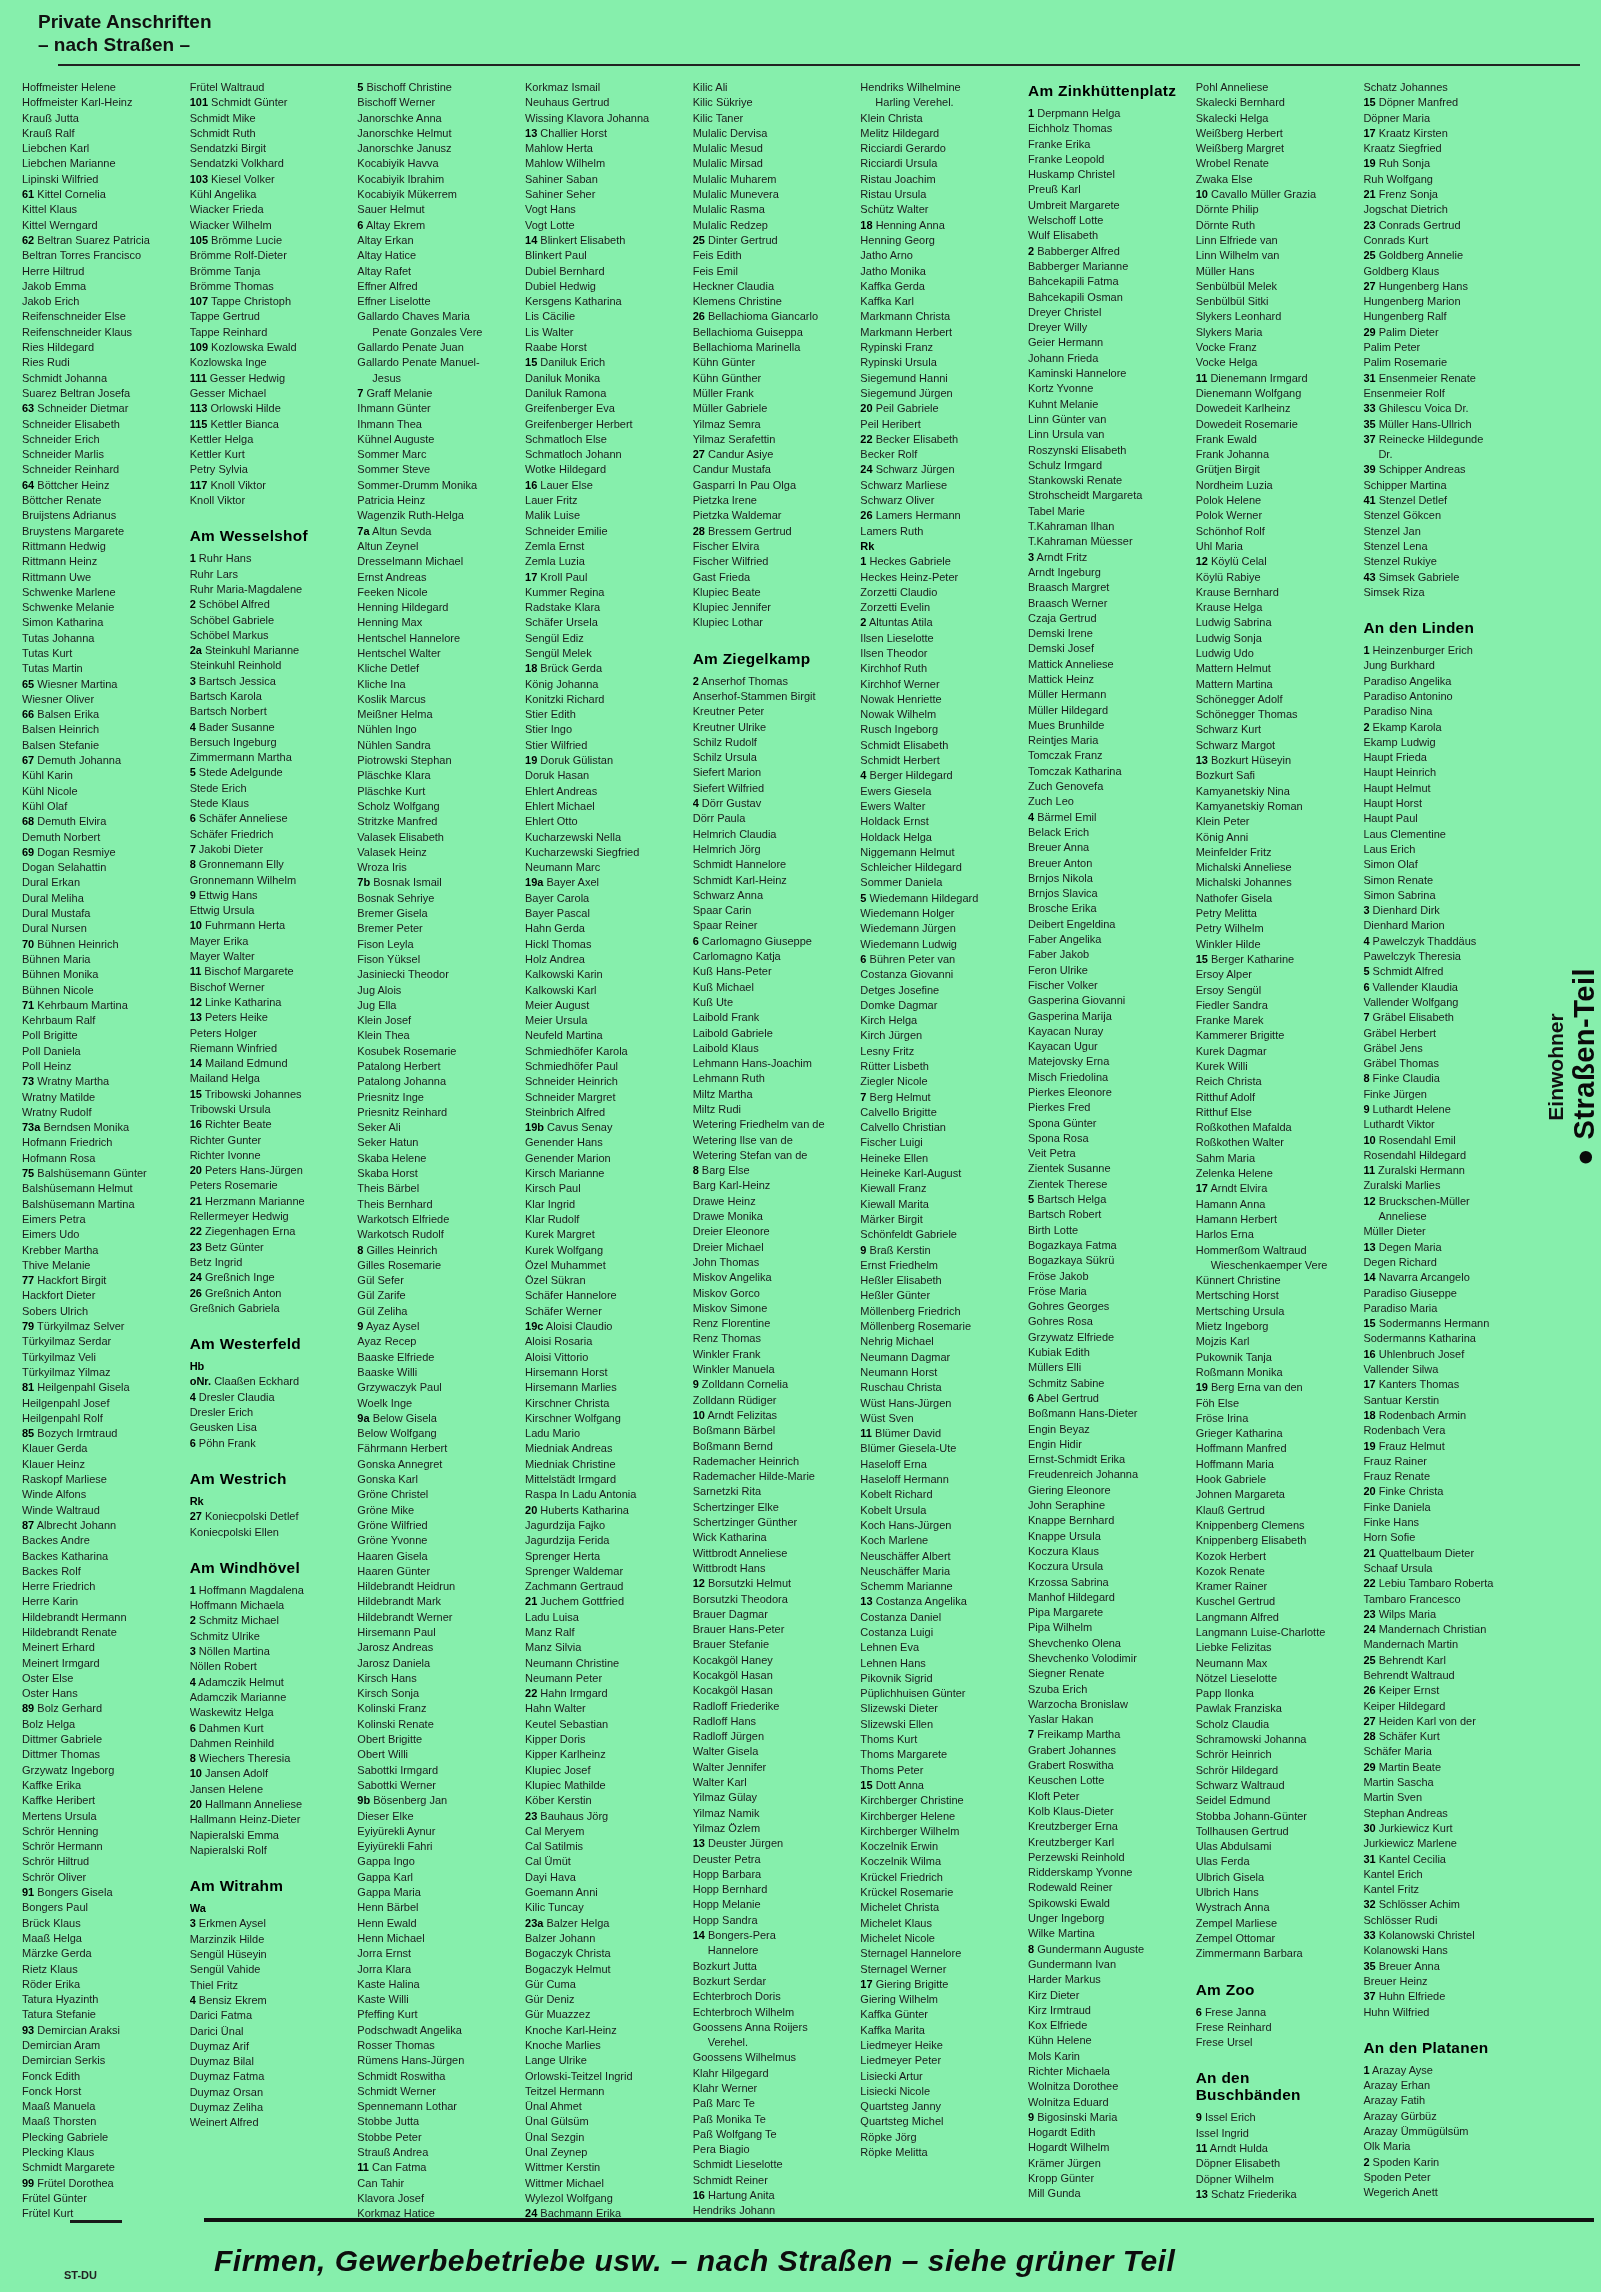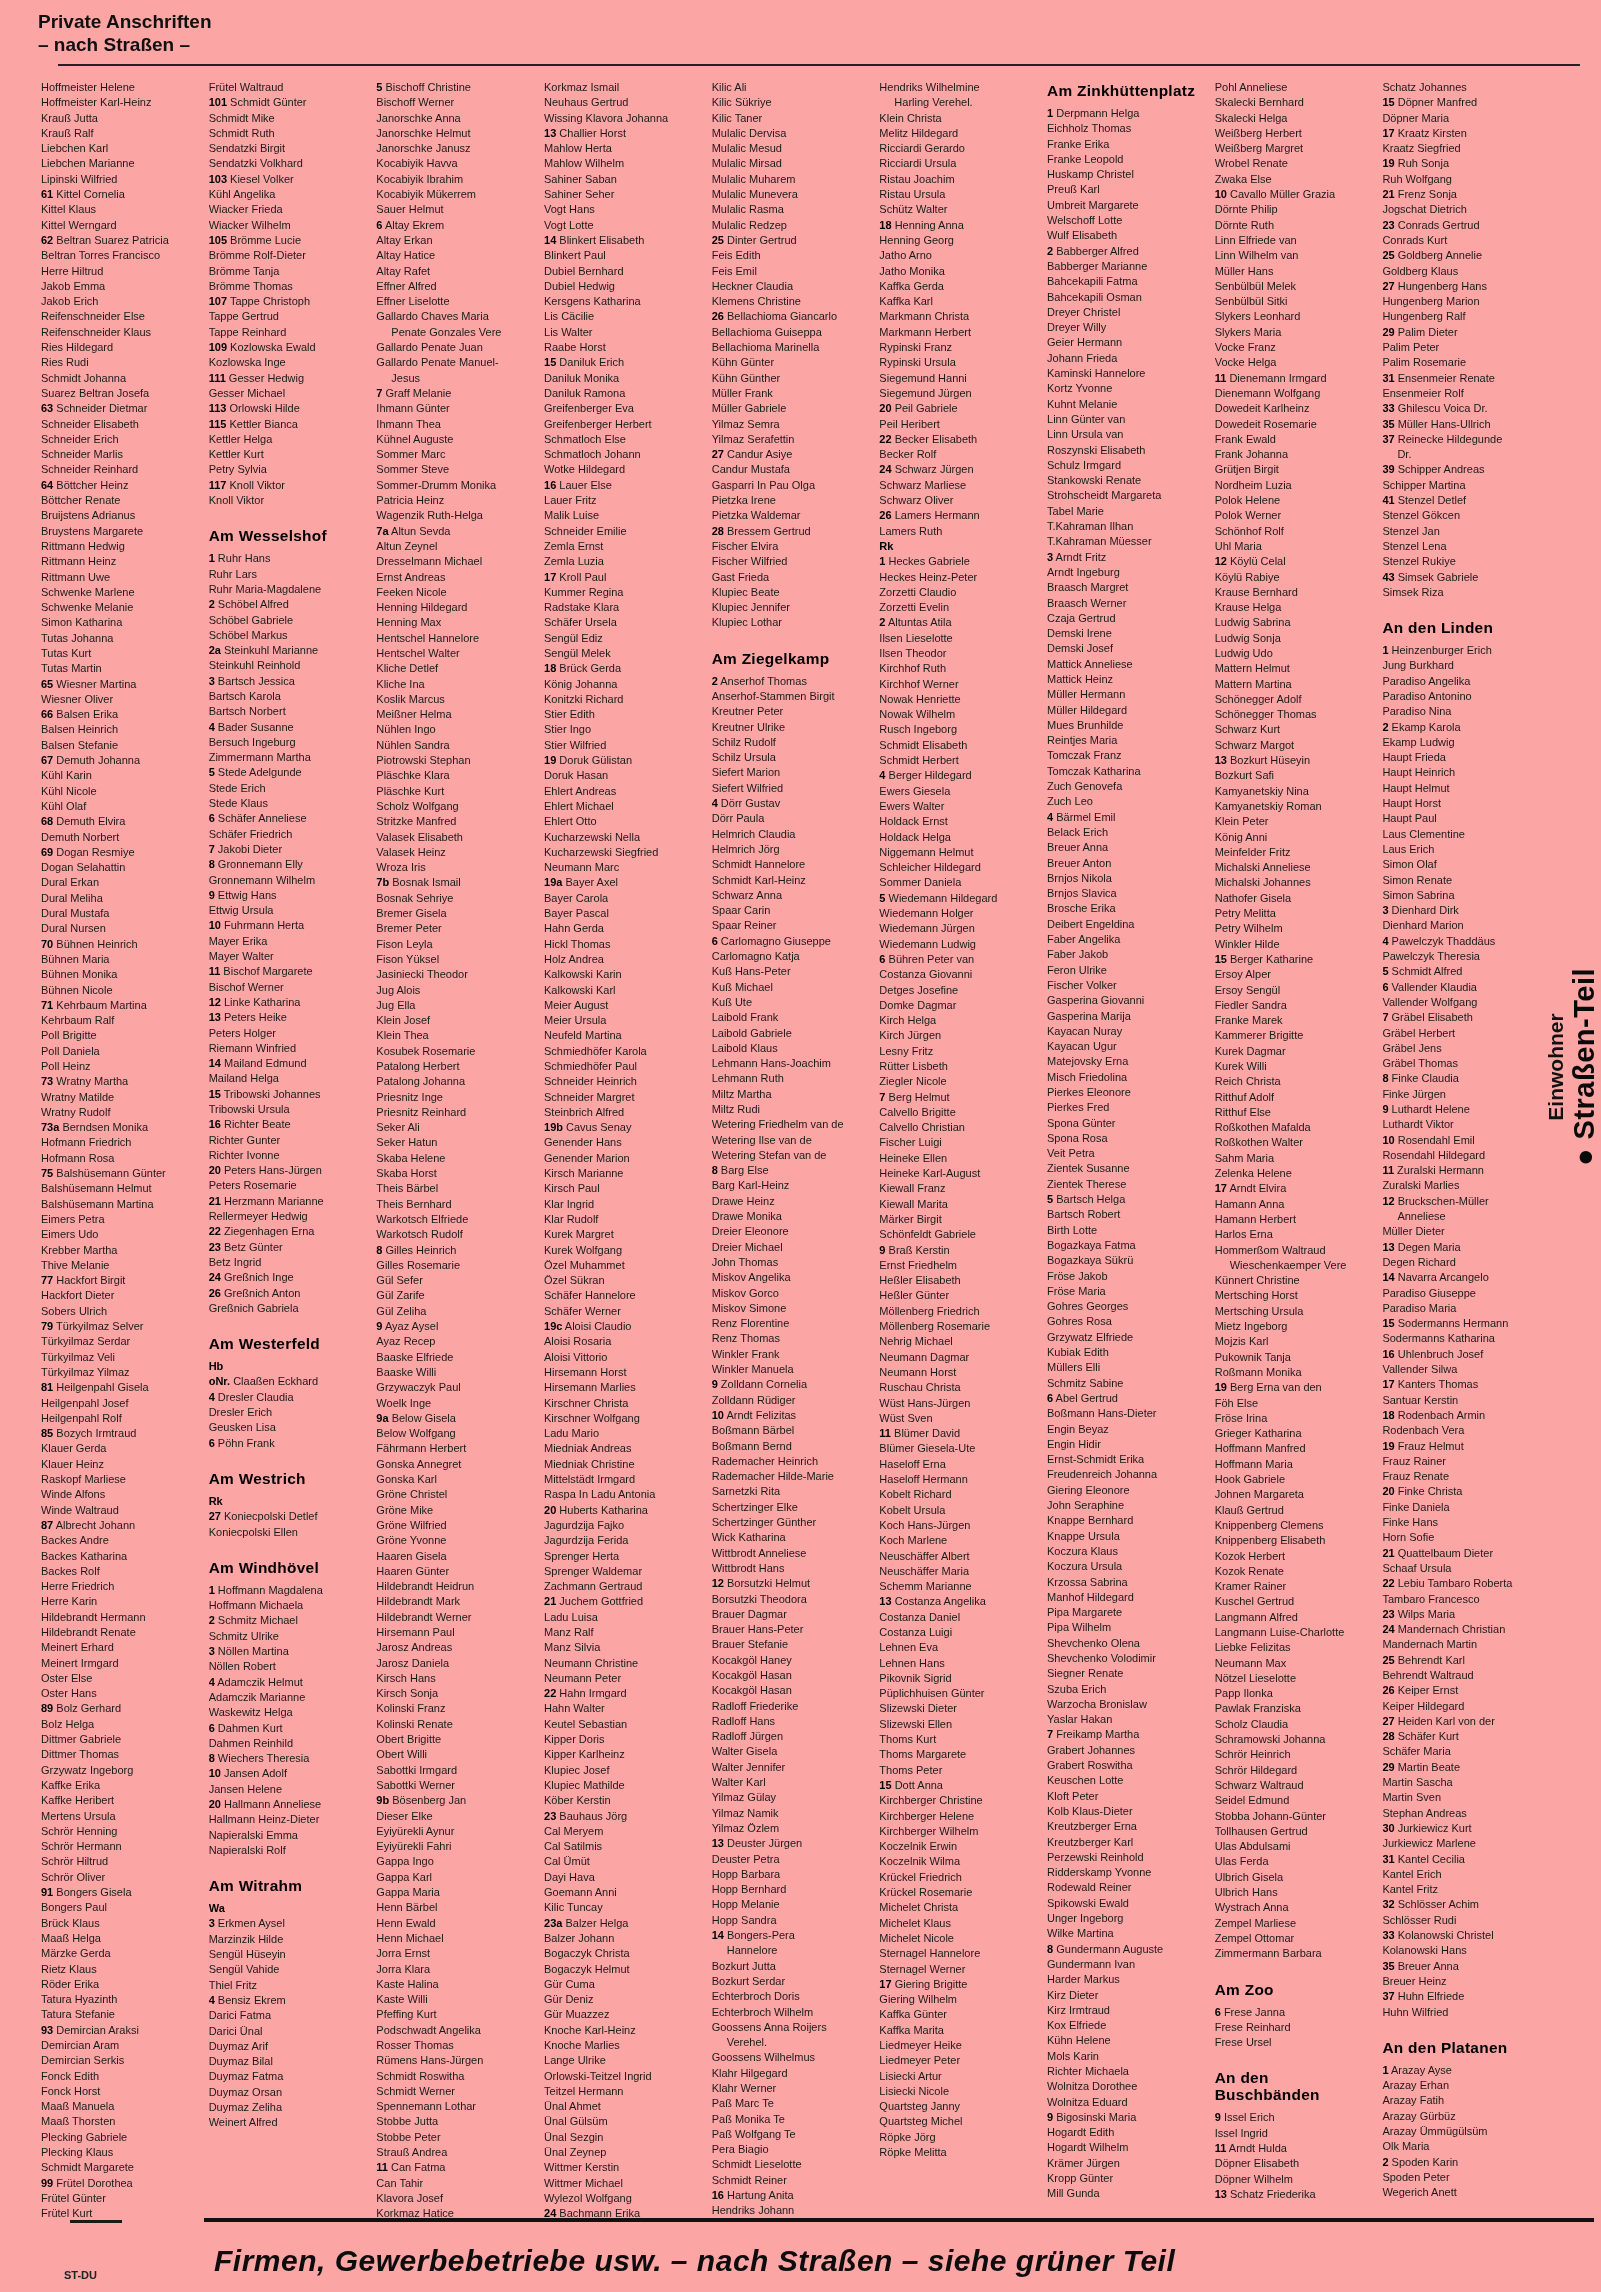--- a/index.html
+++ b/index.html
@@ -1,25 +1,25 @@
 <!DOCTYPE html>
 <html><head>
 <meta charset="utf-8">
 <style>
   html,body{margin:0;padding:0;}
-  #page{position:relative;width:1602px;height:2292px;background:#fca5a5;overflow:hidden;
+  #page{position:relative;width:1602px;height:2292px;background:#86efac;overflow:hidden;
         font-family:"Liberation Sans",sans-serif;color:#1b1b1b;}
   
   .hdr-left{position:absolute;left:38px;top:10px;font-size:19px;font-weight:bold;line-height:23px;color:#111;}
   .hdr-right{position:absolute;right:62px;top:20px;text-align:right;white-space:nowrap;color:#111;}
   .hdr-range{font-size:23px;font-weight:bold;vertical-align:baseline;}
   .hdr-page{font-size:37px;font-weight:bold;margin-left:10px;vertical-align:-3px;}
   .rule-top{position:absolute;left:58px;right:22px;top:64px;height:2px;background:#222;}
   
-  #cols{position:absolute;left:41px;top:80px;width:1504px;height:2144px;display:flex;gap:5px;}
+  #cols{position:absolute;left:22px;top:80px;width:1504px;height:2144px;display:flex;gap:5px;}
   .col{flex:1 1 0;min-width:0;overflow:hidden;}
   .entry{font-size:11px;line-height:15.3px;white-space:nowrap;overflow:hidden;color:#1b1b1b;}
   .entry b{font-weight:bold;color:#000;}
   .indent{padding-left:15px;}
   .street-head{font-size:15.4px;font-weight:bold;color:#000;margin:19px 0 7px;line-height:17px;letter-spacing:0.3px;}
   .col .street-head:first-child{margin-top:2px;}
   
   #side{position:absolute;right:-2px;top:868px;width:64px;height:398px;}
   #side .rot{position:absolute;left:50%;top:50%;transform:translate(-50%,-50%) rotate(-90deg);
              white-space:nowrap;text-align:center;}

